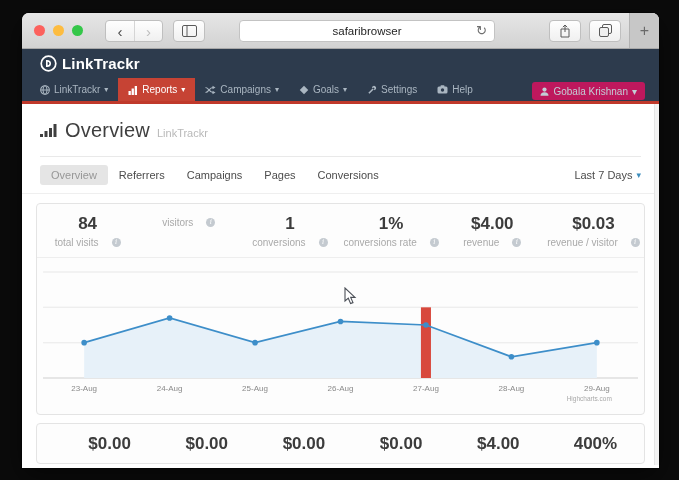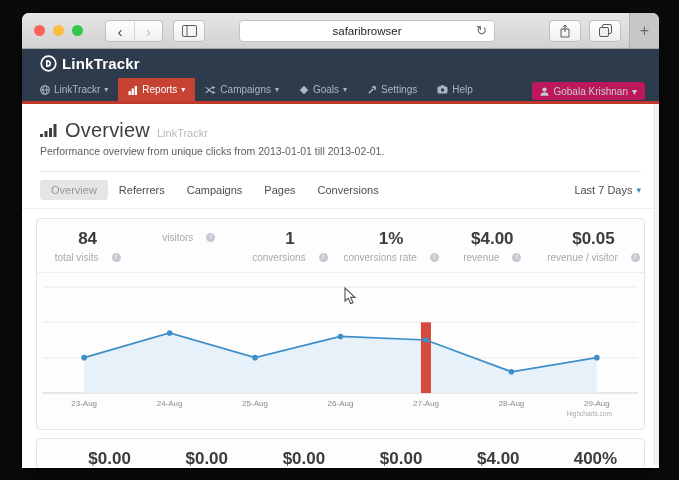--- a/index.html
+++ b/index.html
@@ -240,21 +240,20 @@
       <div class="title-row">
         <svg width="18" height="15" viewBox="0 0 18 15" style="align-self:center">
           <rect x="0" y="11" width="3" height="3" fill="#3f3f3f"></rect>
           <rect x="4.5" y="8" width="3" height="6" fill="#3f3f3f"></rect>
           <rect x="9" y="5" width="3" height="9" fill="#3f3f3f"></rect>
           <rect x="13.5" y="1" width="3" height="13" fill="#3f3f3f"></rect>
         </svg>
         <span class="page-title">Overview</span>
         <span class="title-suffix">LinkTrackr</span>
       </div>
-      <div class="page-subtitle">Performance overview from unique clicks from 2013-01-01 till 2013-02-01.</div>
       <div class="head-divider"></div>
     </div>
 
     <div class="tabs-row">
       <span class="tab active">Overview</span>
       <span class="tab">Referrers</span>
       <span class="tab">Campaigns</span>
       <span class="tab">Pages</span>
       <span class="tab">Conversions</span>
       <span class="range-selector">
@@ -294,21 +293,21 @@
               </div>
             </div>
             <div class="stat">
               <div class="stat-value">$4.00</div>
               <div class="stat-label">
                 <span>revenue</span>
                 <span class="info-badge">i</span>
               </div>
             </div>
             <div class="stat">
-              <div class="stat-value">$0.05</div>
+              <div class="stat-value">$0.03</div>
               <div class="stat-label">
                 <span>revenue / visitor</span>
                 <span class="info-badge">i</span>
               </div>
             </div>
           </div>
         <div class="chart-wrap">
           <svg id="visits-chart" width="100%" height="150" viewBox="0 0 601 150" preserveAspectRatio="none">
               <line x1="4" x2="597" y1="118" y2="118" stroke="#cfcfcf" stroke-width="1"></line>
               <line x1="4" x2="597" y1="82.66666666666667" y2="82.66666666666667" stroke="#e8e8e8" stroke-width="1"></line>

